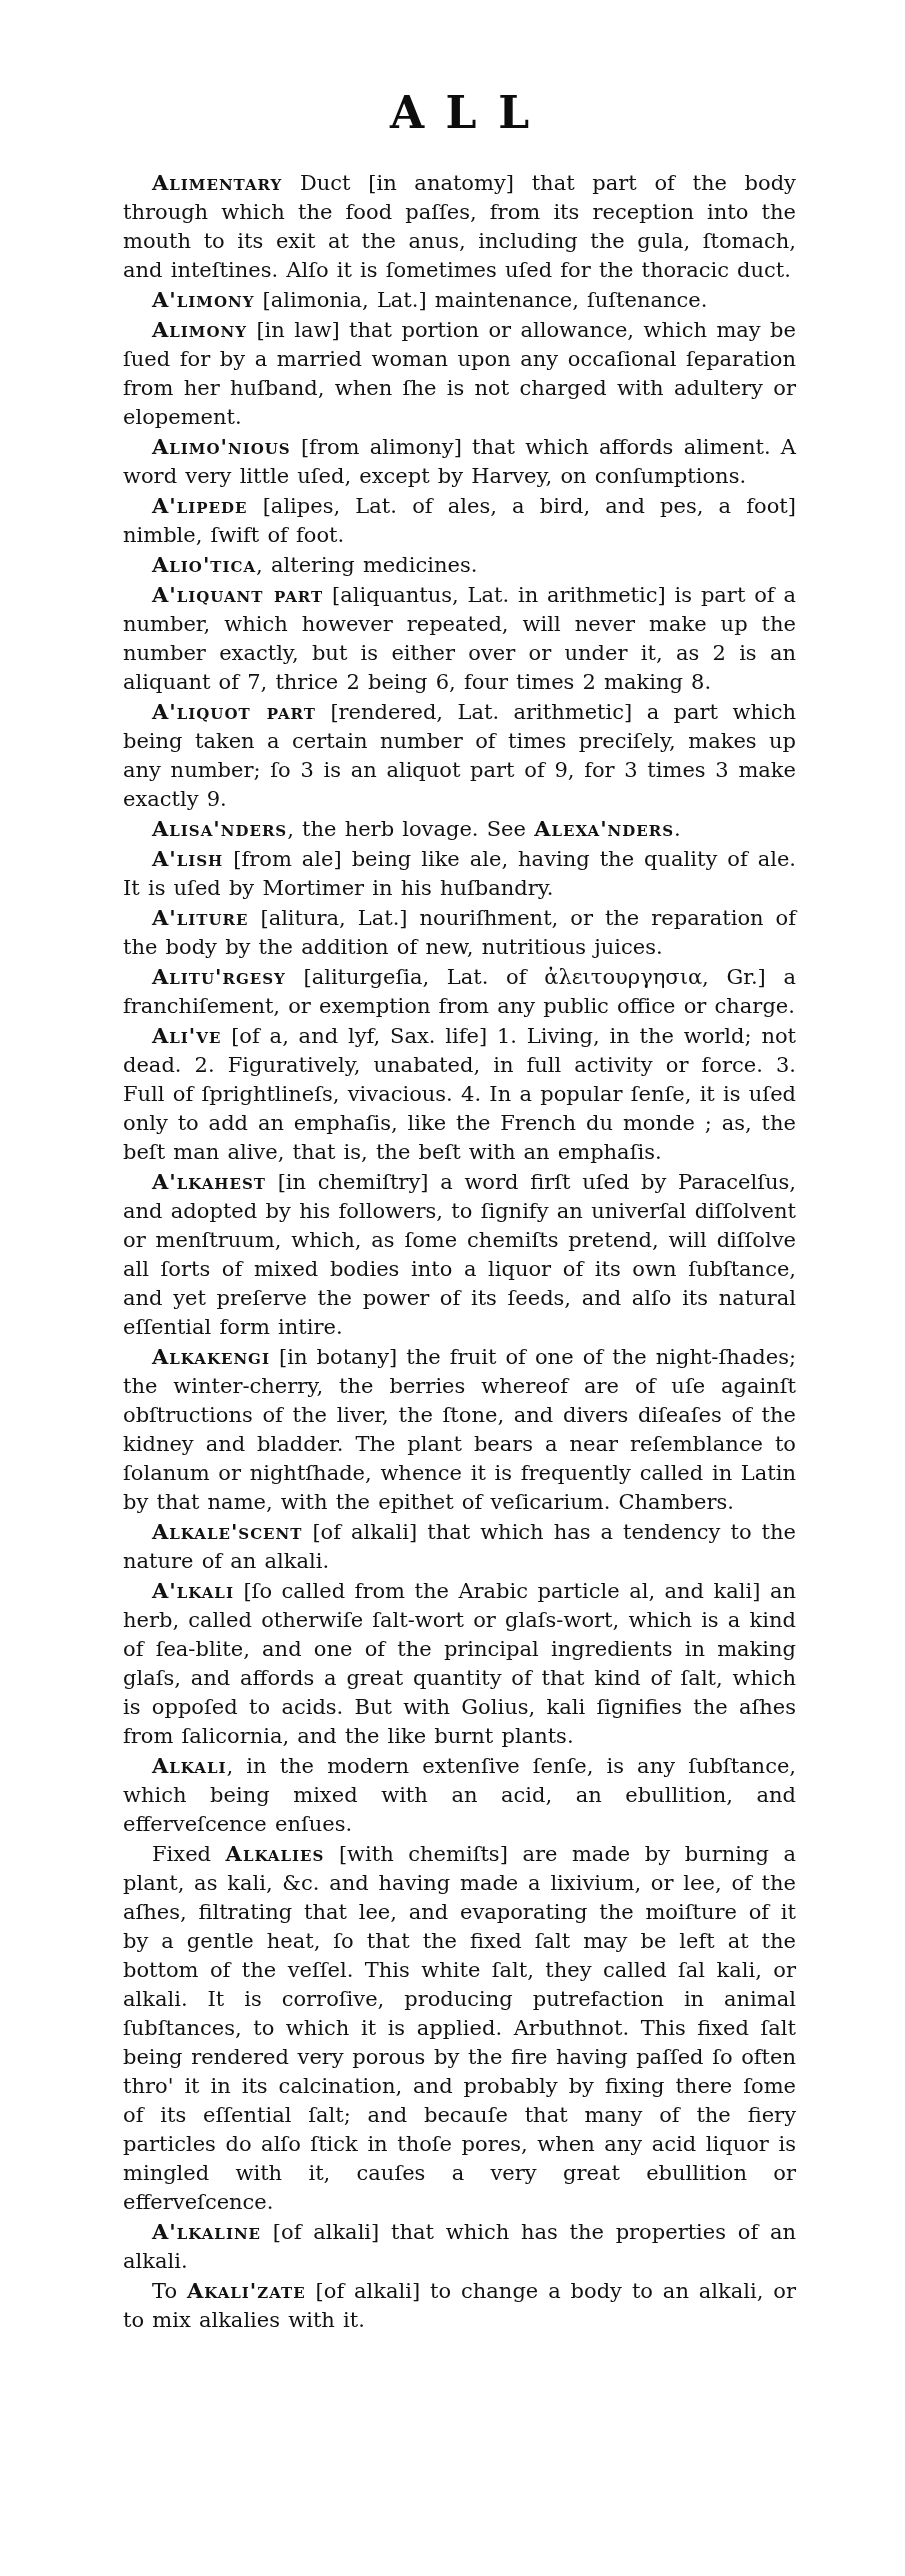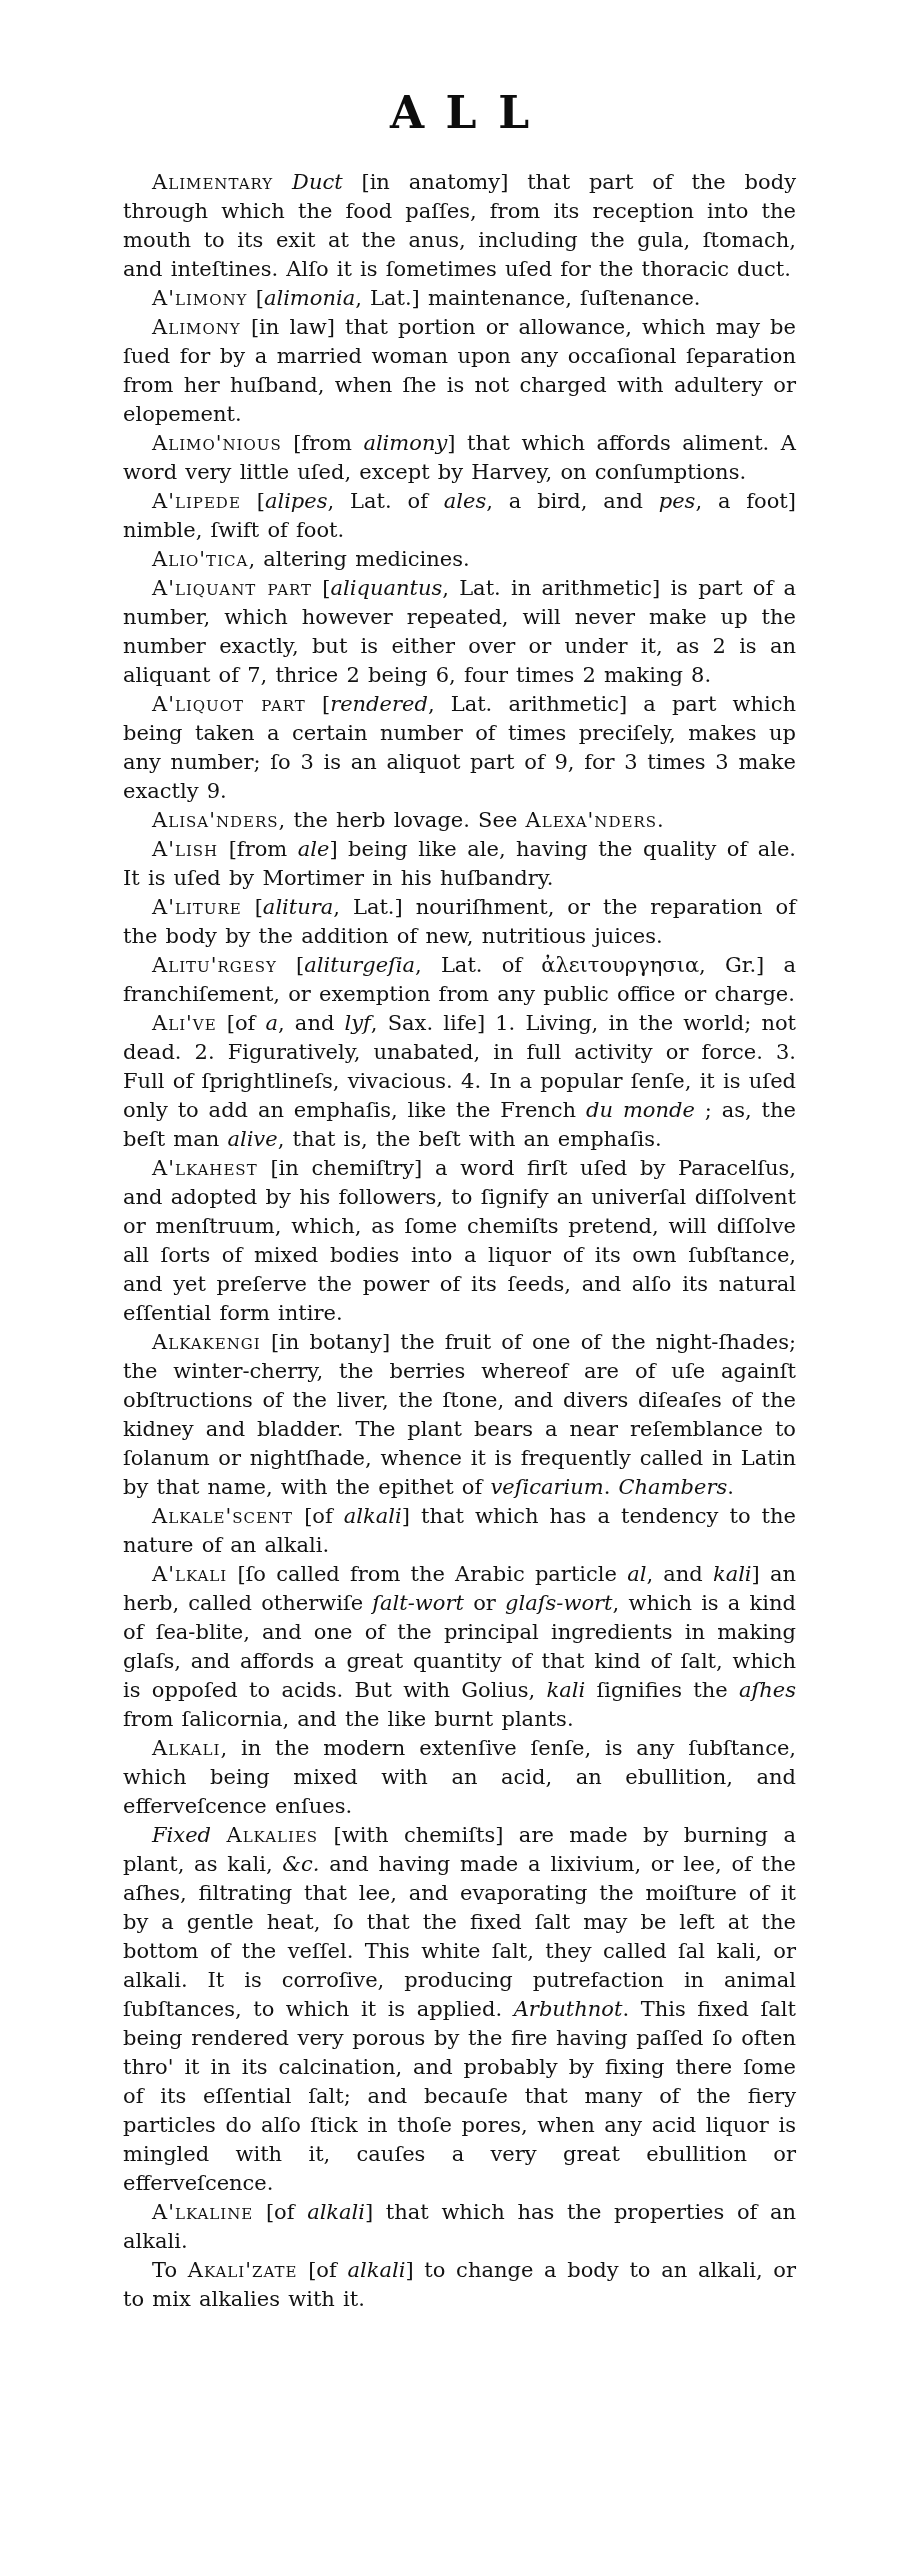--- a/index.html
+++ b/index.html
@@ -25,22 +25,22 @@
     color:#0d0d0d;
   }
   .entry{
     margin:0;
     text-align:justify;
     text-indent:29px;
     font-size:21px;
     line-height:29px;
     word-spacing:1.5px;
   }
-  .sc{ font-variant:small-caps; letter-spacing:1px; }
-  .it{ font-style:italic; }
+  .sc{ font-variant:small-caps; letter-spacing:1px;font-weight:bold; }
+  .it{ }
 </style>
 </head>
 <body>
 
 <div class="page">
   <div class="page-header">ALL</div>
   <section>
       <p class="entry"><span class="sc">Alimentary</span><span class=""> </span><span class="it">Duct</span><span class=""> [in anatomy] that part of the body through which the food paſſes, from its reception into the mouth to its exit at the anus, including the gula, ſtomach, and inteſtines.  Alſo it is ſometimes uſed for the thoracic duct.</span></p>
       <p class="entry"><span class="sc">A'limony</span><span class=""> [</span><span class="it">alimonia</span><span class="">, Lat.] maintenance, ſuſtenance.</span></p>
       <p class="entry"><span class="sc">Alimony</span><span class=""> [in law] that portion or allowance, which may be ſued for by a married woman upon any occaſional ſeparation from her huſband, when ſhe is not charged with adultery or elopement.</span></p>

